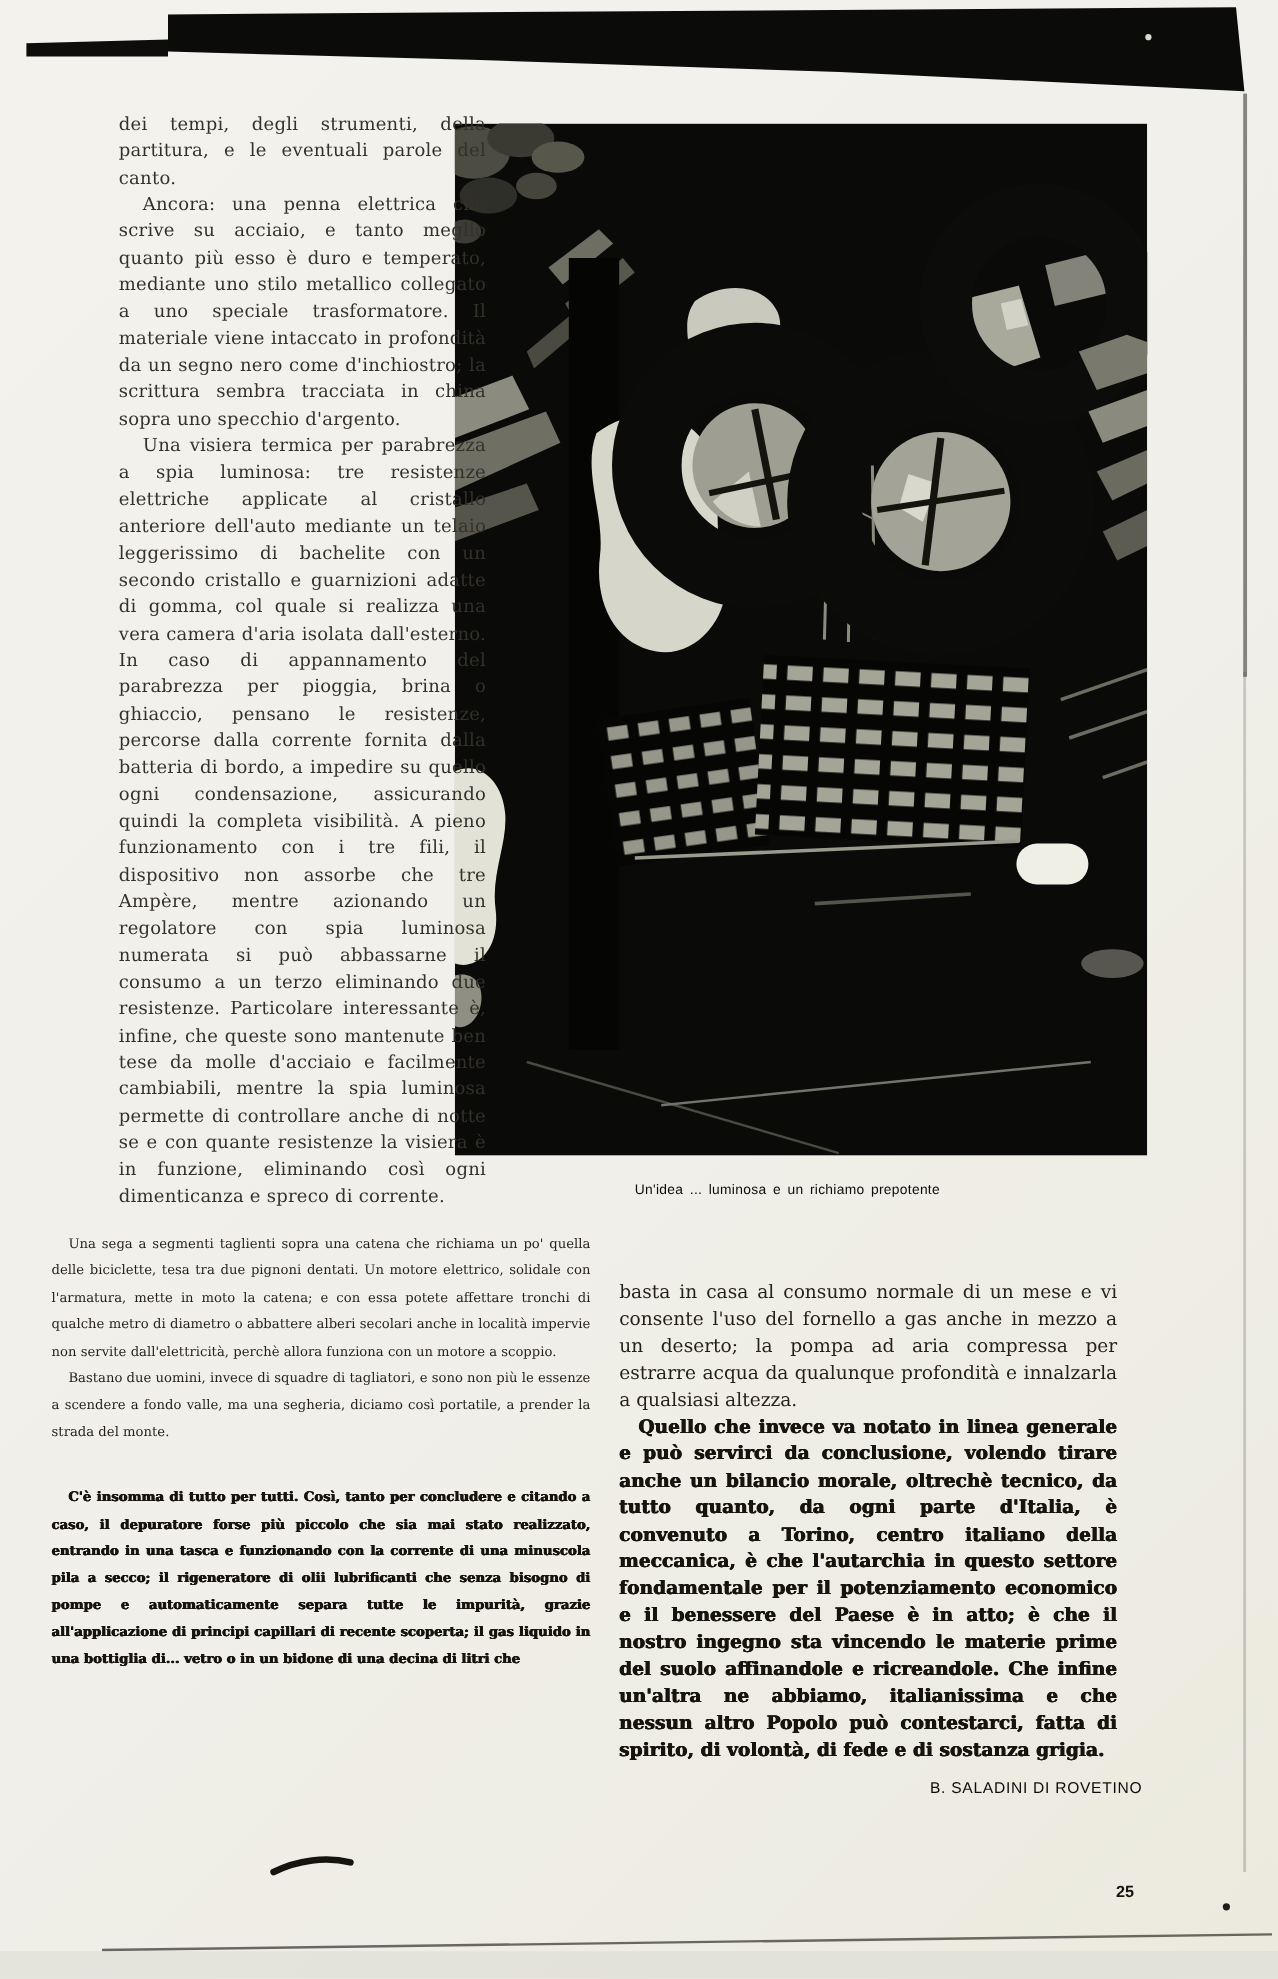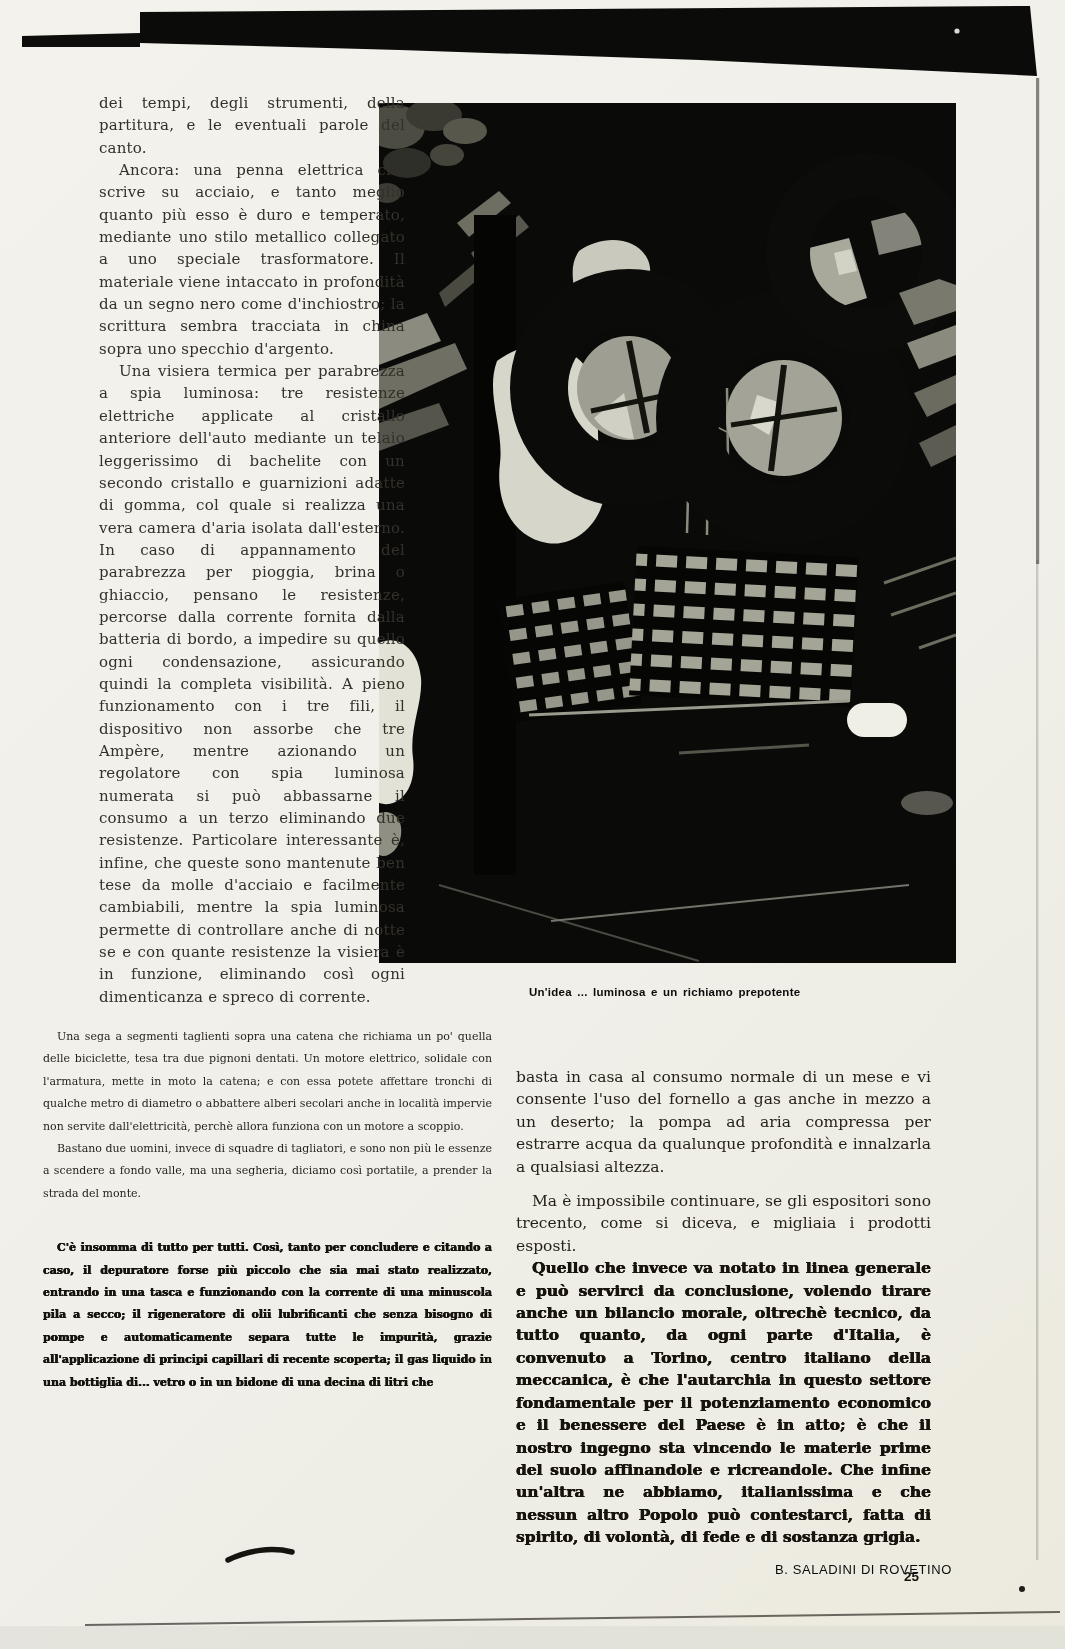--- a/index.html
+++ b/index.html
@@ -23,31 +23,31 @@
   .col-bottom-left{left:43px;top:1026px;width:449px;font-size:11px;line-height:22.4px;color:#241f18;}
   .col-bottom-left p{text-indent:14px;}
   .col-bottom-left p.gap{margin-top:32px;}
   .col-right{left:516px;top:1066px;width:415px;font-size:15.5px;line-height:22.4px;color:#241f18;}
   .col-right p{text-indent:16px;}
   .col-right p.cont{text-indent:0;}
   .col-right p.gap{margin-top:12px;}
   .inky{text-shadow:.35px 0 0 currentColor,-.35px 0 0 currentColor;color:#17130d;font-weight:bold;}
   .caption{
     position:absolute;left:529px;top:986px;width:460px;z-index:3;
-    font-family:"Liberation Sans", sans-serif;font-weight:700;
+    font-family:"Liberation Sans", sans-serif;font-weight:400;
     font-size:11.5px;letter-spacing:.25px;word-spacing:2px;color:#0c0c0a;
   }
   .signature{
     margin-top:10px;text-align:right;text-indent:0;
     font-family:"Liberation Sans", sans-serif;font-weight:400;
     font-size:13px;letter-spacing:.6px;color:#0c0c0a;
     width:436px;
   }
   .page-number{
-    position:absolute;left:904px;top:1569px;z-index:3;
+    position:absolute;left:930px;top:1569px;z-index:3;
     font-family:"Liberation Sans", sans-serif;font-weight:700;
     font-size:13.5px;color:#14120e;
   }
 </style>
 </head>
 <body>
 
 <div class="page">
 
   <svg class="artifacts" width="1065" height="1649" viewBox="0 0 1065 1649">
@@ -178,20 +178,19 @@
   <div class="caption">Un'idea ... luminosa e un richiamo prepotente</div>
 
   <div class="textcol col-bottom-left">
     <p>Una sega a segmenti taglienti sopra una catena che richiama un po' quella delle biciclette, tesa tra due pignoni dentati. Un motore elettrico, solidale con l'armatura, mette in moto la catena; e con essa potete affettare tronchi di qualche metro di diametro o abbattere alberi secolari anche in località impervie non servite dall'elettricità, perchè allora funziona con un motore a scoppio.</p>
     <p>Bastano due uomini, invece di squadre di tagliatori, e sono non più le essenze a scendere a fondo valle, ma una segheria, diciamo così portatile, a prender la strada del monte.</p>
     <p class="gap inky">C'è insomma di tutto per tutti. Così, tanto per concludere e citando a caso, il depuratore forse più piccolo che sia mai stato realizzato, entrando in una tasca e funzionando con la corrente di una minuscola pila a secco; il rigeneratore di olii lubrificanti che senza bisogno di pompe e automaticamente separa tutte le impurità, grazie all'applicazione di principi capillari di recente scoperta; il gas liquido in una bottiglia di... vetro o in un bidone di una decina di litri che</p>
   </div>
 
   <div class="textcol col-right">
     <p class="cont">basta in casa al consumo normale di un mese e vi consente l'uso del fornello a gas anche in mezzo a un deserto; la pompa ad aria compressa per estrarre acqua da qualunque profondità e innalzarla a qualsiasi altezza.</p>
-    <p class="gap">Ma è impossibile continuare, se gli espositori sono trecento, come si diceva, e migliaia i prodotti esposti.</p>
     <p class="inky">Quello che invece va notato in linea generale e può servirci da conclusione, volendo tirare anche un bilancio morale, oltrechè tecnico, da tutto quanto, da ogni parte d'Italia, è convenuto a Torino, centro italiano della meccanica, è che l'autarchia in questo settore fondamentale per il potenziamento economico e il benessere del Paese è in atto; è che il nostro ingegno sta vincendo le materie prime del suolo affinandole e ricreandole. Che infine un'altra ne abbiamo, italianissima e che nessun altro Popolo può contestarci, fatta di spirito, di volontà, di fede e di sostanza grigia.</p>
     <div class="signature">B. SALADINI DI ROVETINO</div>
   </div>
 
   <div class="page-number">25</div>
 
 </div>
 
 </body></html>

